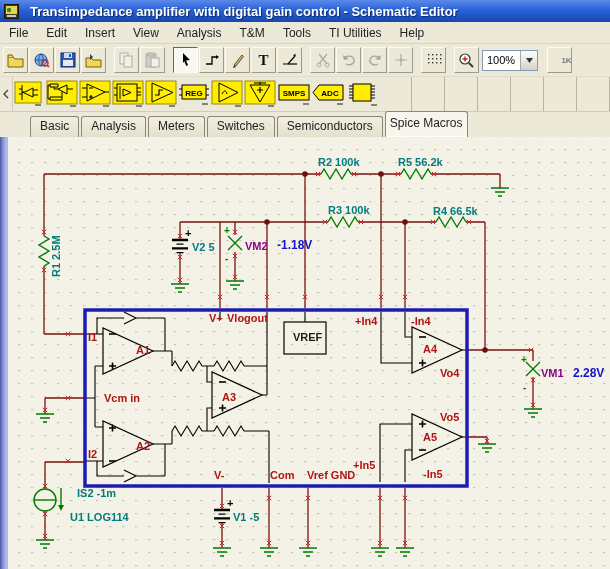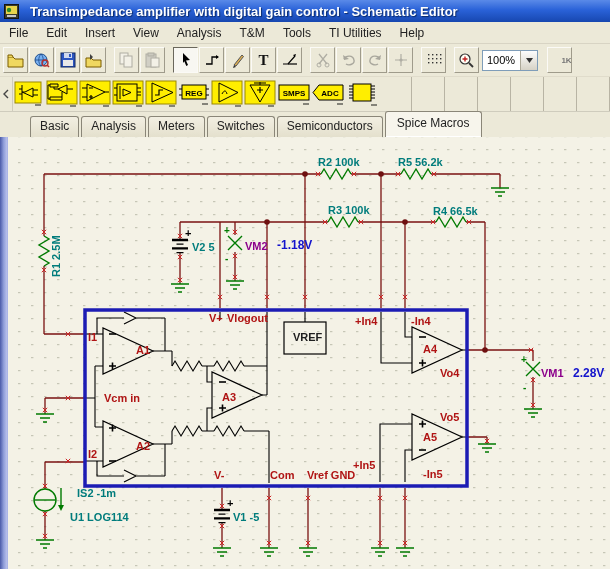--- a/index.html
+++ b/index.html
@@ -36,21 +36,21 @@
   .toolbar2{position:absolute;left:0;top:77px;width:610px;height:35px;background:#ece9d8;display:flex;align-items:stretch;border-bottom:1px solid #cfccbd;box-sizing:border-box;}
   .pal-scroll{width:12px;display:flex;align-items:center;justify-content:center;border-right:1px solid #cfccbd;background:#ece9d8;}
   .pal-btn{width:34px;display:flex;align-items:center;position:relative;}
   .pal-cell{width:33px;border-right:1px solid #b8b4a4;}
   .pal-btn svg{display:block;}
 
   
   .tabbar{position:absolute;left:0;top:112px;width:610px;height:25px;background:#ece9d8;display:flex;align-items:flex-end;padding-left:6px;box-sizing:border-box;margin-left:24px;}
   .tab{font-size:12px;color:#222;background:linear-gradient(#f2efe2,#e4e0cd);border:1px solid #8a8678;
     border-bottom:none;border-radius:3px 3px 0 0;padding:2px 9px 3px 9px;margin-right:2px;position:relative;top:0;height:15px;}
-  .tab.active{background:#f7f5ec;padding:4px 11px;height:17px;z-index:2;font-size:12px;box-shadow:0 -1px 0 #fff inset;text-align:center;}
+  .tab.active{background:#f7f5ec;padding:4px 4px;height:17px;z-index:2;font-size:12px;box-shadow:0 -1px 0 #fff inset;text-align:center;}
 
   
   .canvas{position:absolute;left:0;top:137px;width:610px;height:432px;background:#f4f2e6;}
   .edge-strip{position:absolute;left:0;top:0;width:8px;height:432px;
     background:linear-gradient(90deg,#4a5aa8,#8e9cd8 45%,#bcc4ee 90%,#8e9cd8);z-index:3;}
   .schem-svg{position:absolute;left:0;top:0;}
 
   .slab{font-family:"Liberation Sans",sans-serif;font-size:11px;font-weight:bold;}
   .slab.value{font-size:12px;}
 </style>

